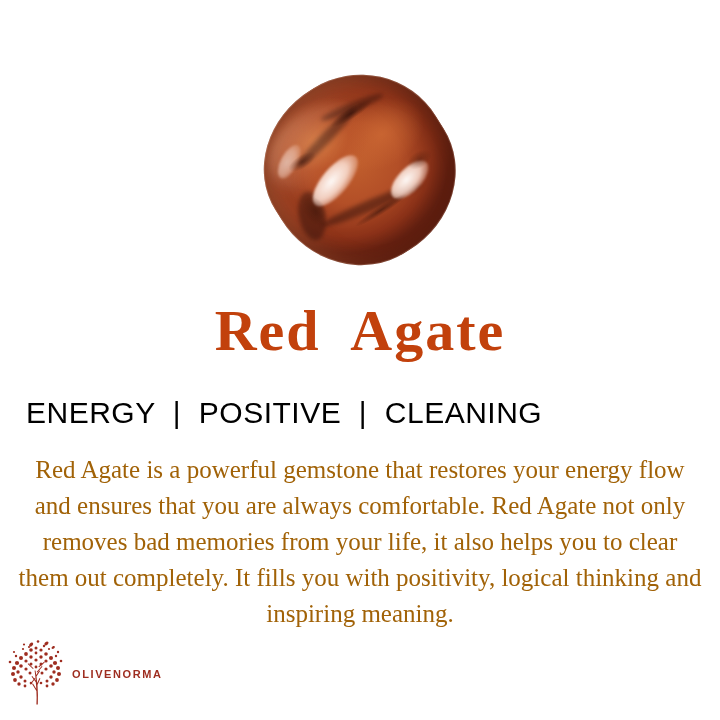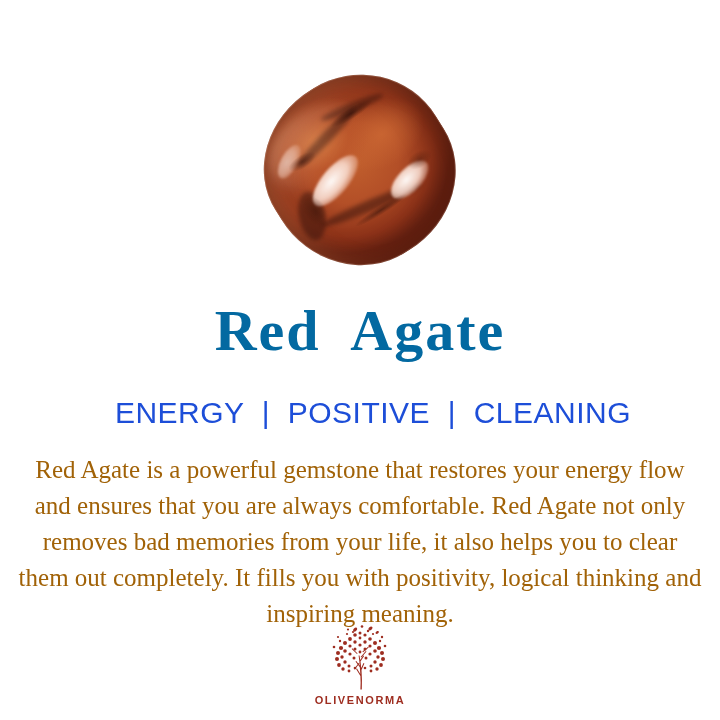--- a/index.html
+++ b/index.html
@@ -95,34 +95,33 @@
   .title {
     position: absolute;
     left: 0; right: 0;
     top: 300px;
     text-align: center;
     font-family: "Liberation Serif", serif;
     font-weight: 700;
     font-size: 58px;
     line-height: 62px;
     letter-spacing: 2px;
-    color: #0369a1;
+    color: #c2410c;
     white-space: pre;
   }
   .subtitle {
     position: absolute;
     left: 0; right: 0;
     top: 396px;
-    text-align: center;
     font-family: "Liberation Sans", sans-serif;
     font-weight: 400;
     font-size: 30px;
     line-height: 34px;
     letter-spacing: 0.5px;
-    color: #1d4ed8;
+    color: #000000;
     white-space: pre;
     margin-left: 26px;
   }
   .body-copy {
     position: absolute;
     left: 16px;
     right: 16px;
     top: 452px;
     text-align: center;
     font-family: "Liberation Serif", serif;
@@ -130,21 +129,21 @@
     line-height: 36px;
     color: #a16207;
   }
 
   
   .logo {
     position: absolute;
     left: 0; right: 0;
     bottom: 14px;
     display: flex;
-    flex-direction: column;
+    flex-direction: row;
     align-items: center;
   }
   .logo-mark { width: 72px; height: 68px; display: block; }
   .logo-word {
     margin-top: 3px;
     font-family: "Liberation Sans", sans-serif;
     font-weight: 700;
     font-size: 11px;
     letter-spacing: 1.6px;
     color: #9e2d20;

